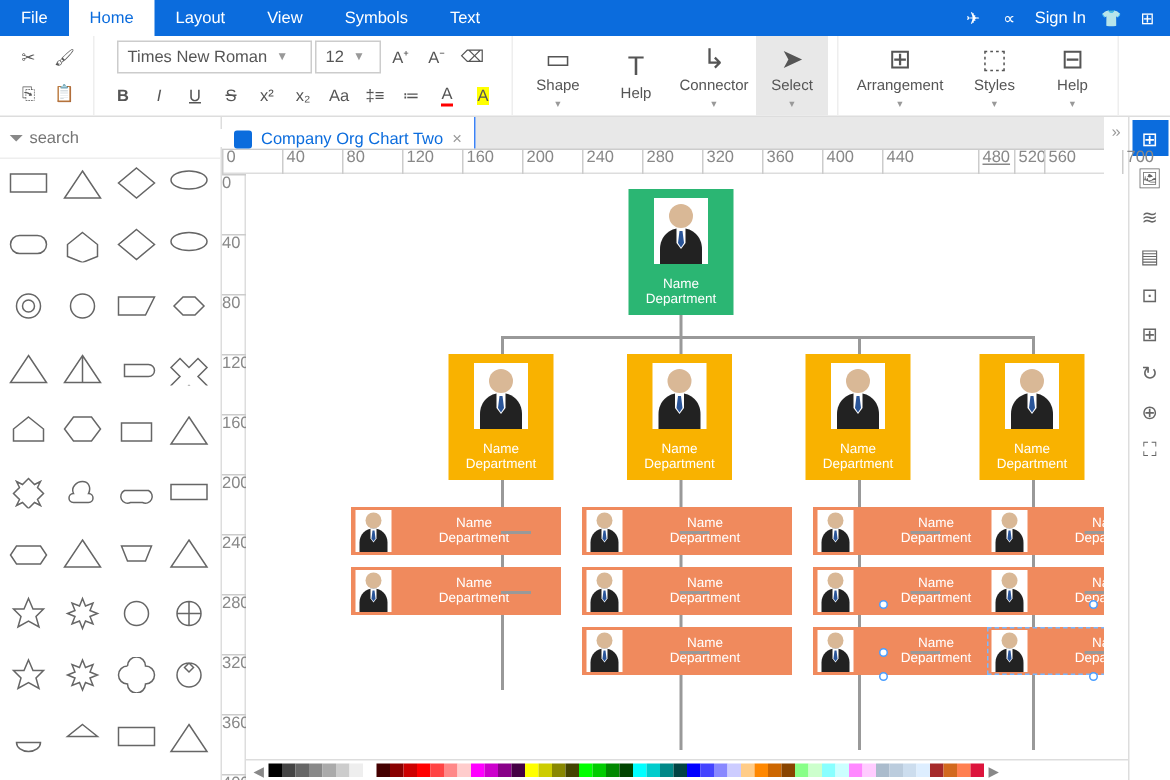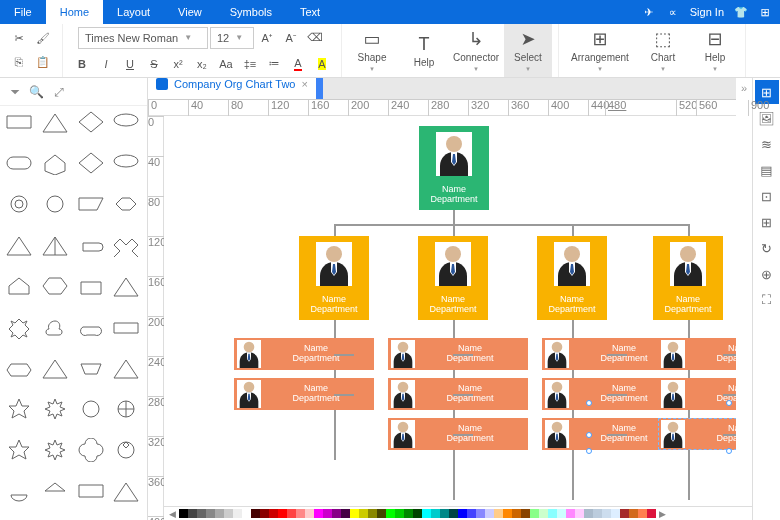--- a/index.html
+++ b/index.html
@@ -27,21 +27,21 @@
 .leftpanel{width:148px;border-right:1px solid #ddd;background:#fff;display:flex;flex-direction:column}
 .lp-head{height:24px;background:#f7f7f7;border-bottom:1px solid #ddd;display:flex;align-items:center;padding:0 8px;justify-content:space-between;color:#555}
 .lp-search{height:28px;display:flex;align-items:center;padding:0 6px;gap:4px;border-bottom:1px solid #eee}
 .lp-search input{flex:1;border:none;outline:none;font-size:11px;color:#999}
 .sicon{width:18px;height:18px;font-size:12px;color:#888;display:flex;align-items:center;justify-content:center}
 .shapes{flex:1;overflow:hidden;padding:4px;display:grid;grid-template-columns:repeat(4,1fr);gap:4px}
 .shape{width:30px;height:24px;display:flex;align-items:center;justify-content:center}
 .shape svg{stroke:#666;fill:none;stroke-width:1}
 .center{flex:1;display:flex;flex-direction:column;position:relative}
 .tabbar{height:22px;background:#e8e8e8;display:flex;align-items:stretch;border-bottom:1px solid #ccc}
-.doc-tab{background:#fff;display:flex;align-items:flex-start;padding:0 8px;gap:6px;border-right:7px solid #3b82f6;color:#0b6cdd;font-size:10px}
+.doc-tab{background:#fff;display:flex;align-items:flex-end;padding:0 8px;gap:6px;border-right:1px solid #3b82f6;color:#0b6cdd;font-size:10px}
 .doc-tab .dticon{width:12px;height:12px;background:#0b6cdd;border-radius:2px}
 .doc-tab .close{color:#999;cursor:pointer}
 .ruler-h{height:16px;background:#fff;border-bottom:1px solid #ddd;position:relative;font-size:8px;color:#888}
 .ruler-h .tick{position:absolute;top:0;height:16px;border-left:1px solid #ccc;padding-left:2px;line-height:10px}
 .canvas-wrap{flex:1;display:flex;overflow:hidden}
 .ruler-v{width:16px;background:#fff;border-right:1px solid #ddd;position:relative;font-size:8px;color:#888}
 .ruler-v .tick{position:absolute;left:0;width:16px;border-top:1px solid #ccc;padding-top:1px;writing-mode:horizontal-tb;text-align:left;line-height:8px}
 .canvas{flex:1;background:#fff;position:relative;overflow:hidden}
 .org-node{position:absolute;display:flex;flex-direction:column;align-items:center}
 .node-top{background:#2bb673}
@@ -160,35 +160,36 @@
       </div>
   </div>
   <div class="rsec">
     <div class="rbig" style="width:70px">
         <div class="ico">⊞</div>
         <div class="lbl">Arrangement</div>
         <div class="drop">▾</div>
       </div>
     <div class="rbig">
         <div class="ico">⬚</div>
-        <div class="lbl">Chart</div>
+        <div class="lbl">Styles</div>
         <div class="drop">▾</div>
       </div>
     <div class="rbig">
         <div class="ico">⊟</div>
         <div class="lbl">Help</div>
         <div class="drop">▾</div>
       </div>
   </div>
 </div>
 
 <div class="main">
   <div class="leftpanel">
     <div class="lp-search">
       <div class="sicon">⏷</div>
+      <input placeholder="search" style="">
       <div class="sicon">🔍</div>
       <div class="sicon">⤢</div>
     </div>
     <div class="shapes" id="shapegrid">
         <div class="shape">
           <svg width="28" height="24" viewBox="0 0 28 24">
             <path d="M2 6h24v12H2z"></path>
           </svg>
         </div>
         <div class="shape">
@@ -403,24 +404,24 @@
         <div class="tick" style="left: 80px;">80</div>
         <div class="tick" style="left: 120px;">120</div>
         <div class="tick" style="left: 160px;">160</div>
         <div class="tick" style="left: 200px;">200</div>
         <div class="tick" style="left: 240px;">240</div>
         <div class="tick" style="left: 280px;">280</div>
         <div class="tick" style="left: 320px;">320</div>
         <div class="tick" style="left: 360px;">360</div>
         <div class="tick" style="left: 400px;">400</div>
         <div class="tick" style="left: 440px;">440</div>
-        <div class="tick" style="left: 457px; text-decoration: underline;">480</div>
+        <div class="tick" style="left: 504px; text-decoration: underline;">480</div>
         <div class="tick" style="left: 528px; text-align: right;">520</div>
         <div class="tick" style="left: 548px;">560</div>
-        <div class="tick" style="left: 600px;">900</div>
+        <div class="tick" style="left: 600px;">700</div>
       </div>
     <div class="canvas-wrap">
       <div class="ruler-v" id="rulerv">
           <div class="tick" style="top: 0px;">0</div>
           <div class="tick" style="top: 40px;">40</div>
           <div class="tick" style="top: 80px;">80</div>
           <div class="tick" style="top: 120px;">120</div>
           <div class="tick" style="top: 160px;">160</div>
           <div class="tick" style="top: 200px;">200</div>
           <div class="tick" style="top: 240px;">240</div>

